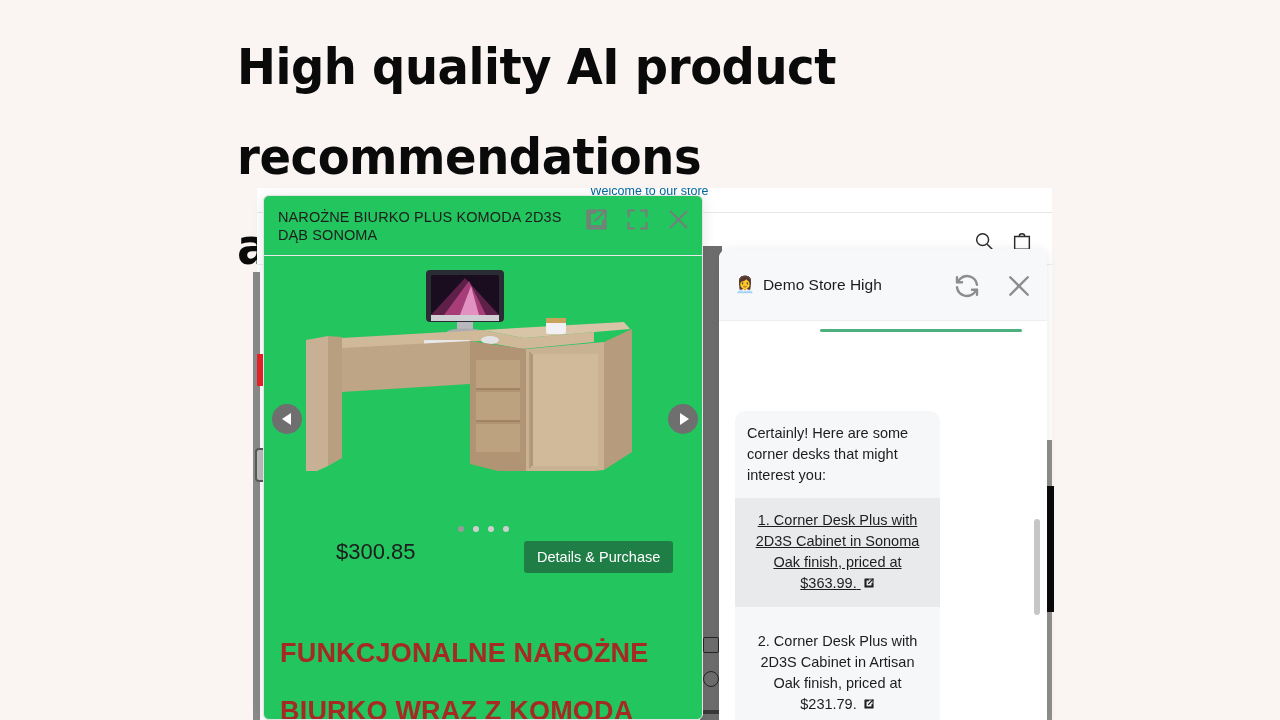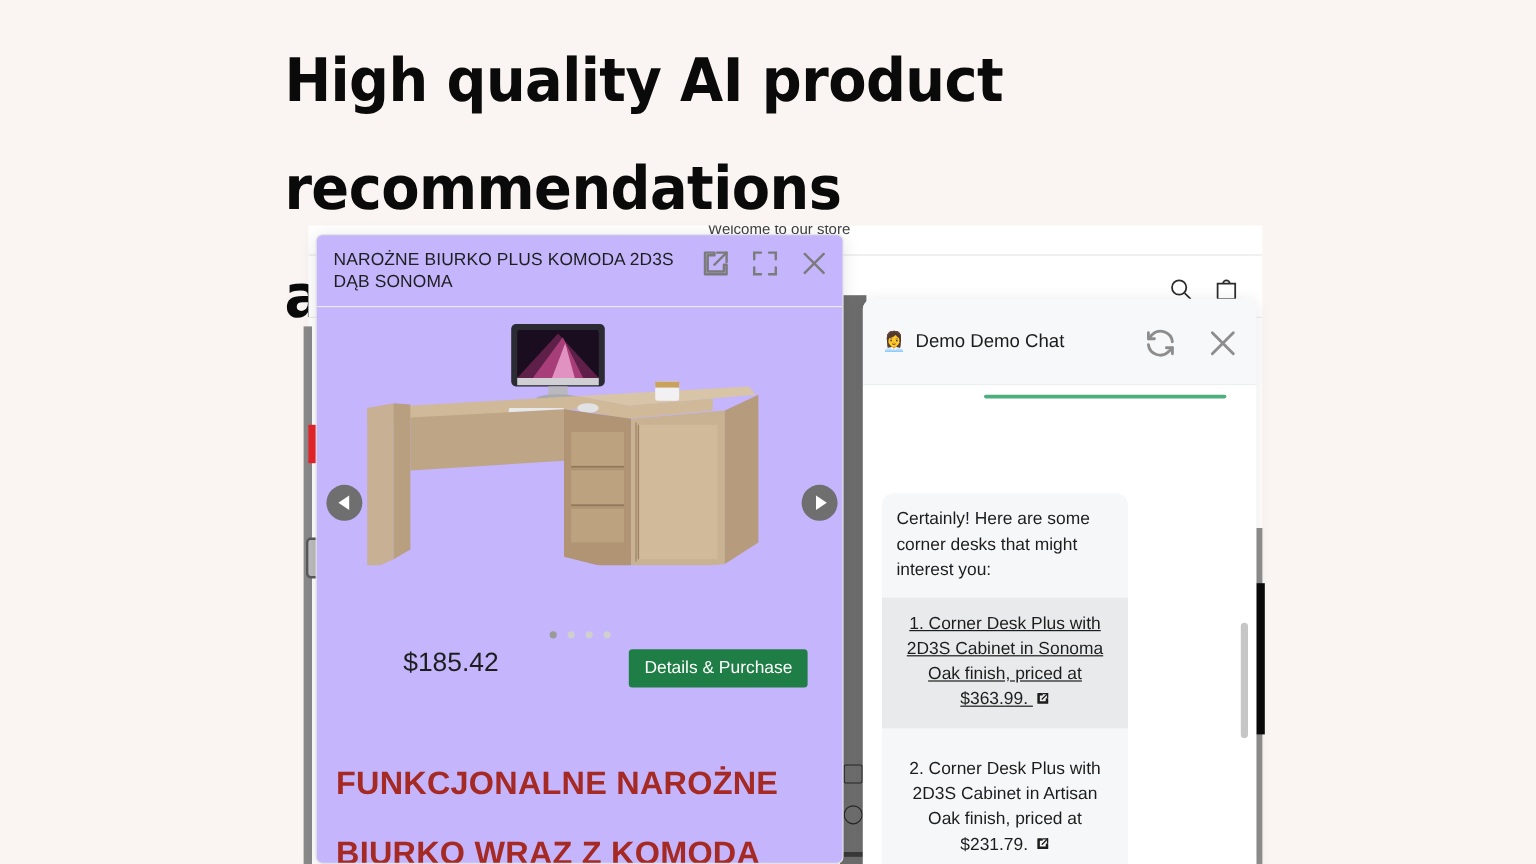--- a/index.html
+++ b/index.html
@@ -32,21 +32,21 @@
     position: absolute;
     left: 257px; top: 188px;
     width: 795px; height: 532px;
     background: #ffffff;
     overflow: hidden;
   }
   .store-welcome {
     position: absolute;
     left: 333px; top: -4px;
     font-size: 12.5px;
-    color: #404040;
+    color: #0369a1;
     white-space: nowrap;
   }
   .store-topbar-rule {
     position: absolute;
     left: 0; top: 24px;
     width: 795px; height: 1px;
     background: #e6e6e6;
   }
   .store-nav-rule {
     position: absolute;
@@ -120,21 +120,21 @@
     border: 2px solid #5a5a5a;
     border-radius: 4px;
     background: #bdbdbd;
   }
 
   
   .product-card {
     position: absolute;
     left: 263px; top: 195px;
     width: 440px; height: 525px;
-    background: #c4b5fd;
+    background: #22c55e;
     border: 1px solid #e3e3e3;
     border-radius: 6px;
     box-shadow: 0 2px 14px rgba(0,0,0,0.10);
     overflow: hidden;
   }
   .pc-header {
     position: relative;
     height: 60px;
     border-bottom: 1px solid #e9e9e9;
     padding: 12px 120px 0 14px;
@@ -407,31 +407,31 @@
         <i class="tri r"></i>
       </div>
 
       <div class="pc-dots">
         <i class="on"></i>
         <i></i>
         <i></i>
         <i></i>
       </div>
 
-      <div class="pc-price">$185.42</div>
+      <div class="pc-price">$300.85</div>
       <button class="pc-buy">Details &amp; Purchase</button>
 
       <div class="pc-promo">FUNKCJONALNE NAROŻNE BIURKO WRAZ Z KOMODĄ</div>
     </div>
   </div>
 
   <div class="chat">
     <div class="chat-header">
       <span class="chat-avatar">👩‍💼</span>
-      <span class="chat-title">Demo Demo Chat</span>
+      <span class="chat-title">Demo Store High</span>
       <div class="chat-header-actions">
         <span>
           <svg width="30" height="30" viewBox="0 0 24 24" fill="none" stroke="#8d8d8d" stroke-width="1.9" stroke-linecap="round" stroke-linejoin="round">
             <path d="M20 11a8 8 0 0 0-13.6-4.6L4 9"></path>
               <path d="M4 5v4h4"></path>
             <path d="M4 13a8 8 0 0 0 13.6 4.6L20 15"></path>
               <path d="M20 19v-4h-4"></path>
           </svg>
         </span>
         <span>

